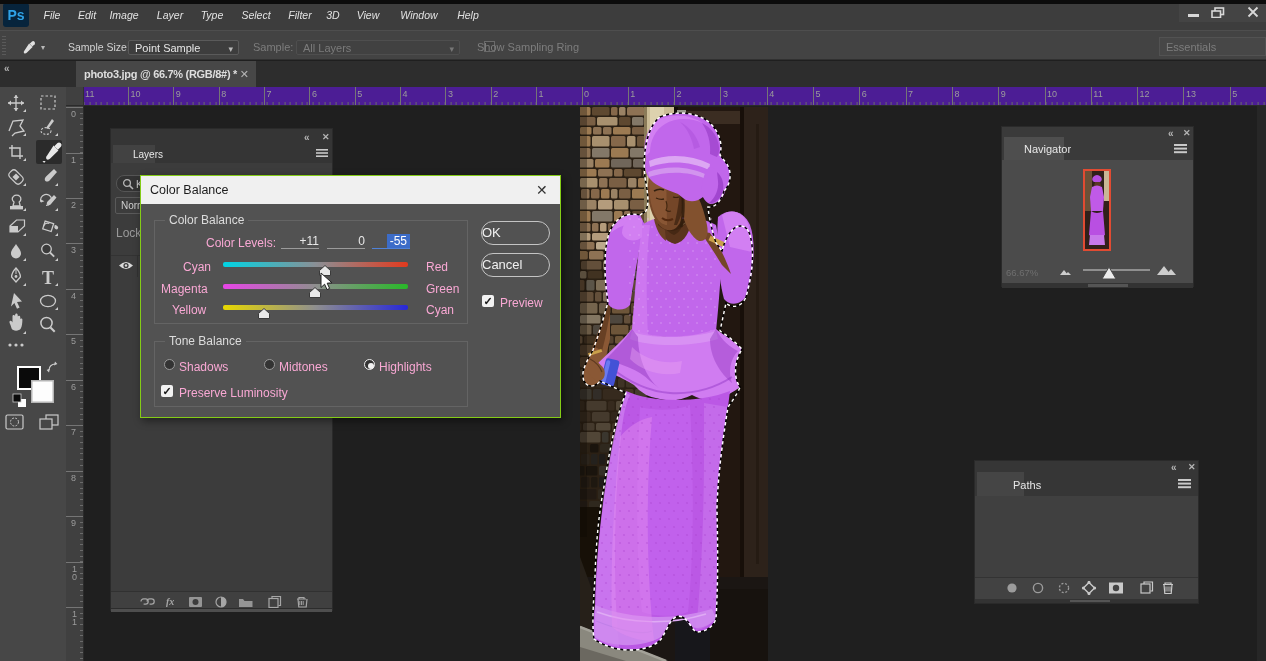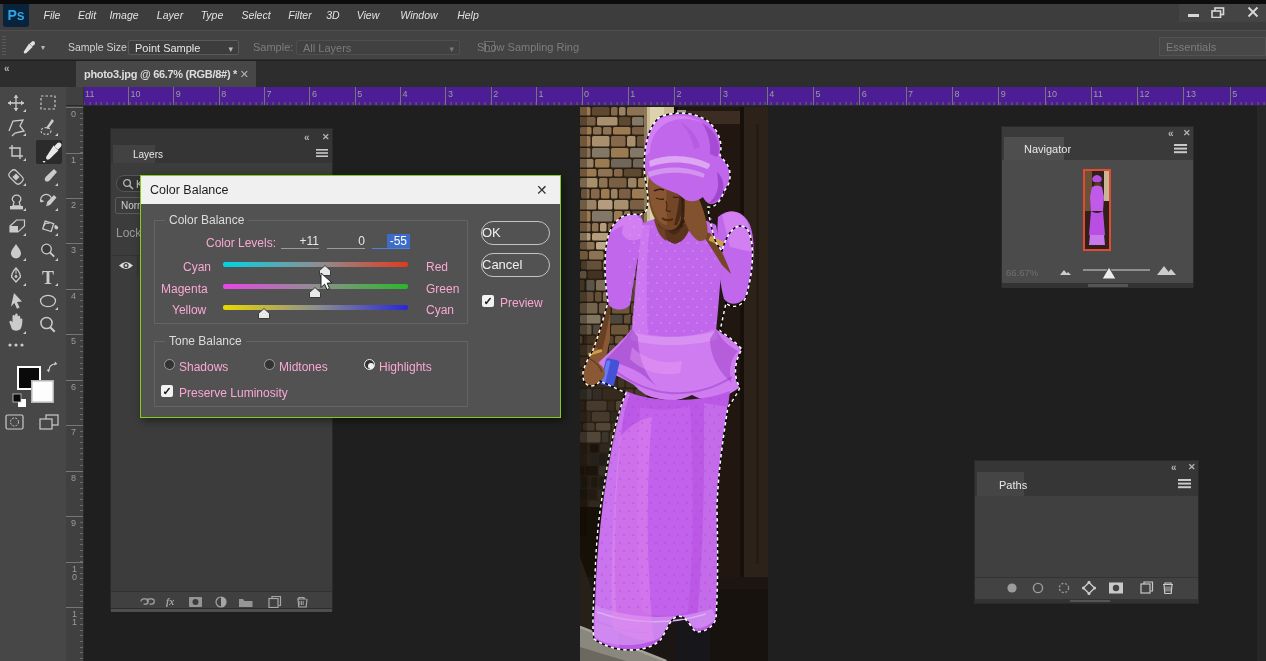--- a/index.html
+++ b/index.html
@@ -1246,21 +1246,21 @@
     <div style="position:absolute; left:0; top:156px; width:191px; height:5px; background:#333333;"></div>
     <div style="position:absolute; left:86px; top:157px; width:40px; height:3px; background:#555;"></div>
   </div>
 
   <div class="panel" id="pathspanel" style="left:974px; top:460px; width:225px; height:144px; background:#424242; border:1px solid #2a2a2a;">
     <div style="position:absolute; left:0; top:0; width:223px; height:11px; background:#363636;"></div>
     <span class="phx" style="left:196px; top:1px">«</span>
     <span class="phx" style="left:213px; top:1px; font-size:9px">✕</span>
     <div style="position:absolute; left:0; top:11px; width:223px; height:24px; background:#363636;"></div>
     <div style="position:absolute; left:2px; top:11px; width:47px; height:24px; background:#454545;"></div>
-    <span class="ptab" style="left:10px; top:18px">Paths</span>
+    <span class="ptab" style="left:24px; top:18px">Paths</span>
     <svg style="position:absolute; left:203px; top:18px" width="13" height="11">
         <g fill="#c9c9c9">
           <rect x="0" y="0" width="13" height="2"></rect>
           <rect x="0" y="3.6" width="13" height="2"></rect>
           <rect x="0" y="7.2" width="13" height="2"></rect>
         </g>
       </svg>
     <div style="position:absolute; left:0; top:35px; width:223px; height:81px; background:#404040;"></div>
 
     <div style="position:absolute; left:0; top:116px; width:223px; height:22px; background:#424242; border-top:1px solid #333;"></div>

